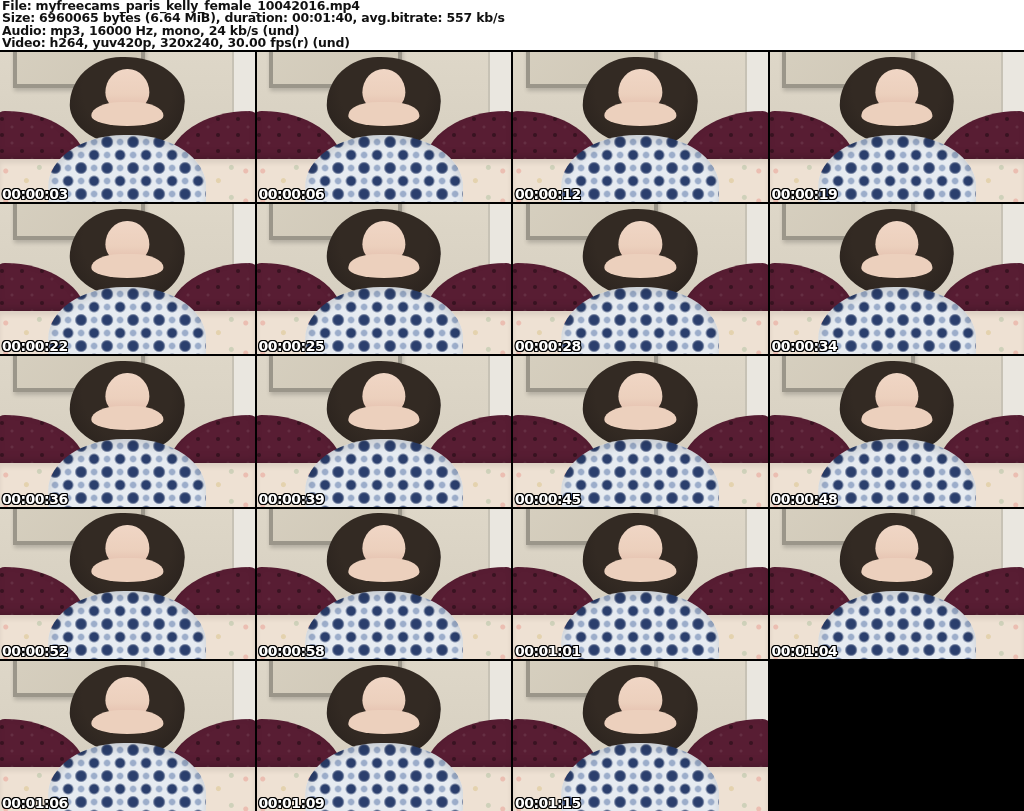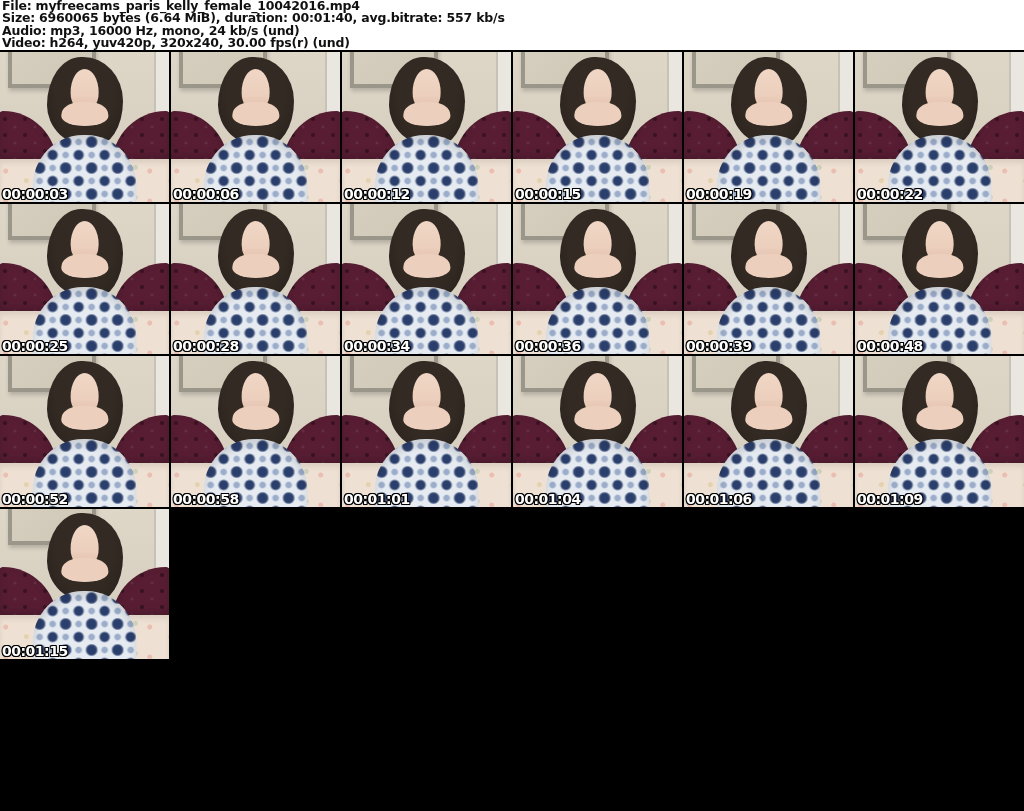--- a/index.html
+++ b/index.html
@@ -20,21 +20,21 @@
     color:var(--header-text,#111);padding:0 0 0 2px;
     font-size:12.5px;line-height:12.4px;font-weight:700;letter-spacing:-0.2px;
     white-space:nowrap;overflow:hidden;
   }
   .media-header .line{height:12.4px;}
   .media-header .lbl{margin-right:4px;}
 
   
   .grid{
     flex:1 1 auto;display:grid;
-    grid-template-columns:repeat(6,1fr);
+    grid-template-columns:repeat(4,1fr);
     grid-template-rows:repeat(5,1fr);
     gap:2px;background:var(--page-bg,#000);
     border-top:2px solid var(--page-bg,#000);
   }
 
   .thumb{
     position:relative;overflow:hidden;
     background:linear-gradient(180deg,#ded7c8 0%,var(--wall,#d8d1c2) 55%,#d2cabb 100%);
   }
 
@@ -161,32 +161,20 @@
     <div class="hb hb-l"></div>
     <div class="hb hb-r"></div>
     <div class="bed"></div>
     <div class="hair"></div>
     <div class="face"></div>
     <div class="chest"></div>
     <div class="torso"></div>
     <span class="timestamp">00:00:12</span>
   </div>
 
-  <div class="thumb">
-    <div class="frame"></div>
-    <div class="door"></div>
-    <div class="hb hb-l"></div>
-    <div class="hb hb-r"></div>
-    <div class="bed"></div>
-    <div class="hair"></div>
-    <div class="face"></div>
-    <div class="chest"></div>
-    <div class="torso"></div>
-    <span class="timestamp">00:00:15</span>
-  </div>
 
   <div class="thumb">
     <div class="frame"></div>
     <div class="door"></div>
     <div class="hb hb-l"></div>
     <div class="hb hb-r"></div>
     <div class="bed"></div>
     <div class="hair"></div>
     <div class="face"></div>
     <div class="chest"></div>
@@ -267,20 +255,32 @@
     <div class="hb hb-r"></div>
     <div class="bed"></div>
     <div class="hair"></div>
     <div class="face"></div>
     <div class="chest"></div>
     <div class="torso"></div>
     <span class="timestamp">00:00:39</span>
   </div>
 
 
+  <div class="thumb">
+    <div class="frame"></div>
+    <div class="door"></div>
+    <div class="hb hb-l"></div>
+    <div class="hb hb-r"></div>
+    <div class="bed"></div>
+    <div class="hair"></div>
+    <div class="face"></div>
+    <div class="chest"></div>
+    <div class="torso"></div>
+    <span class="timestamp">00:00:45</span>
+  </div>
 
   <div class="thumb">
     <div class="frame"></div>
     <div class="door"></div>
     <div class="hb hb-l"></div>
     <div class="hb hb-r"></div>
     <div class="bed"></div>
     <div class="hair"></div>
     <div class="face"></div>
     <div class="chest"></div>

